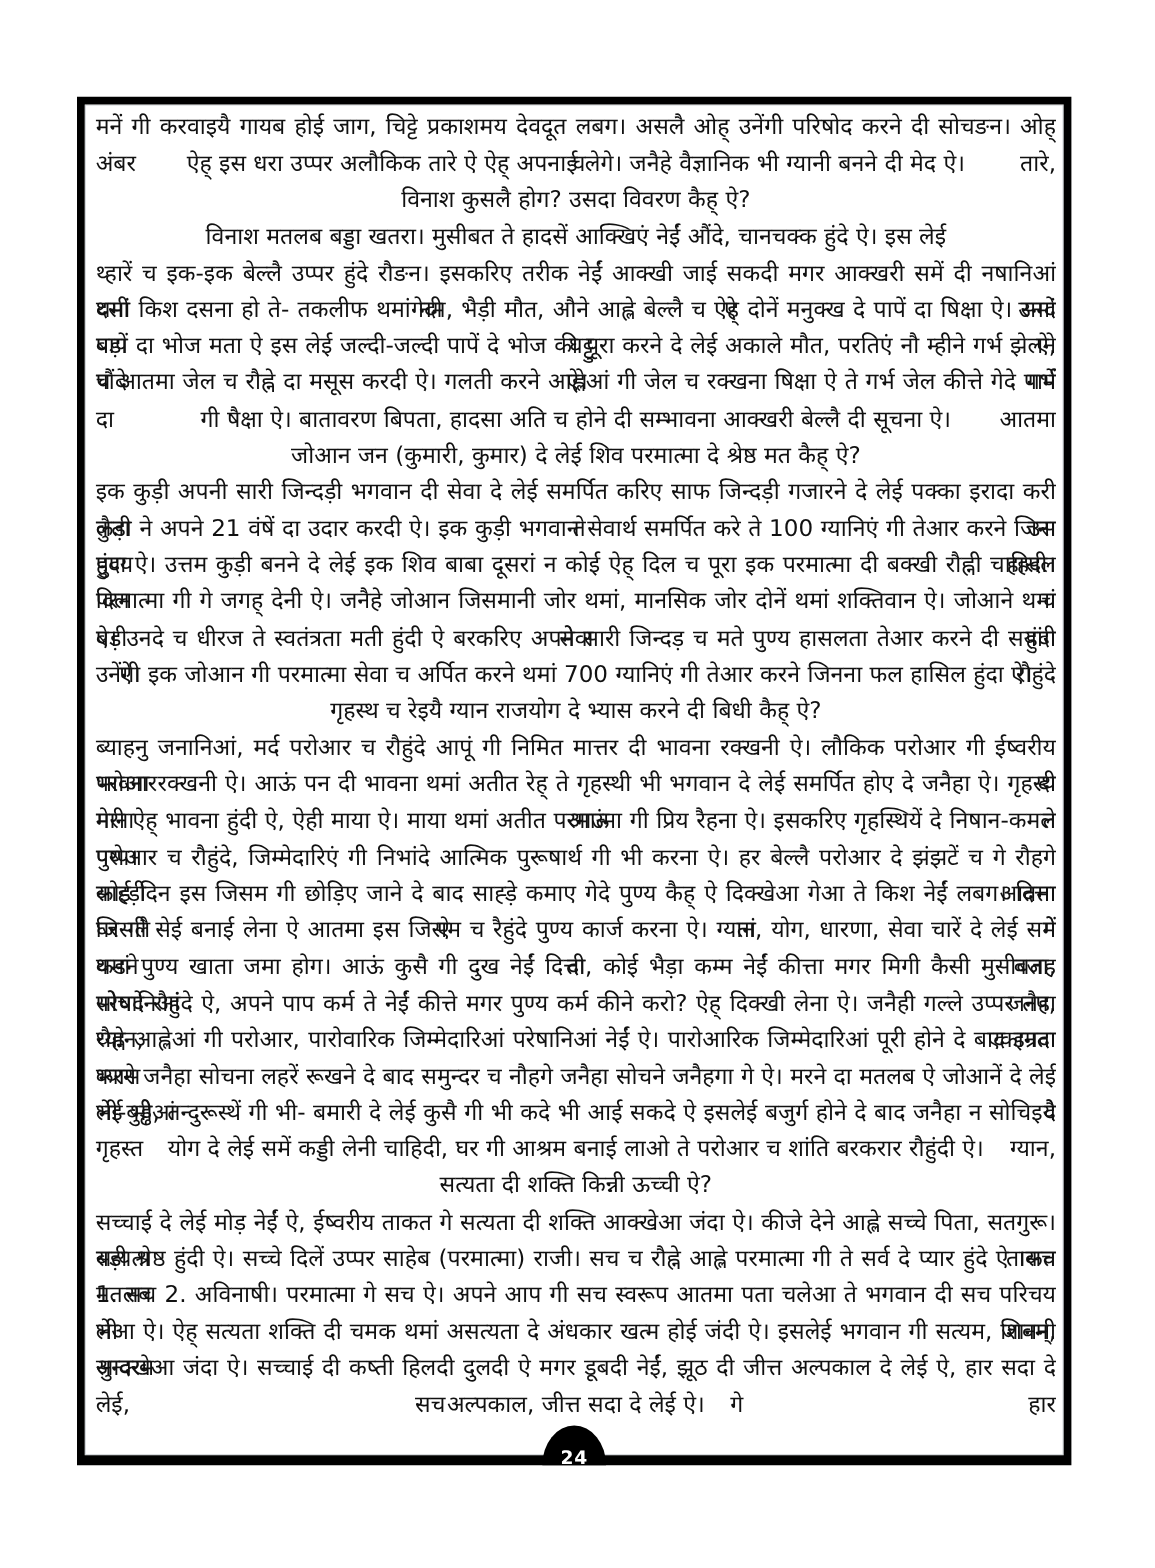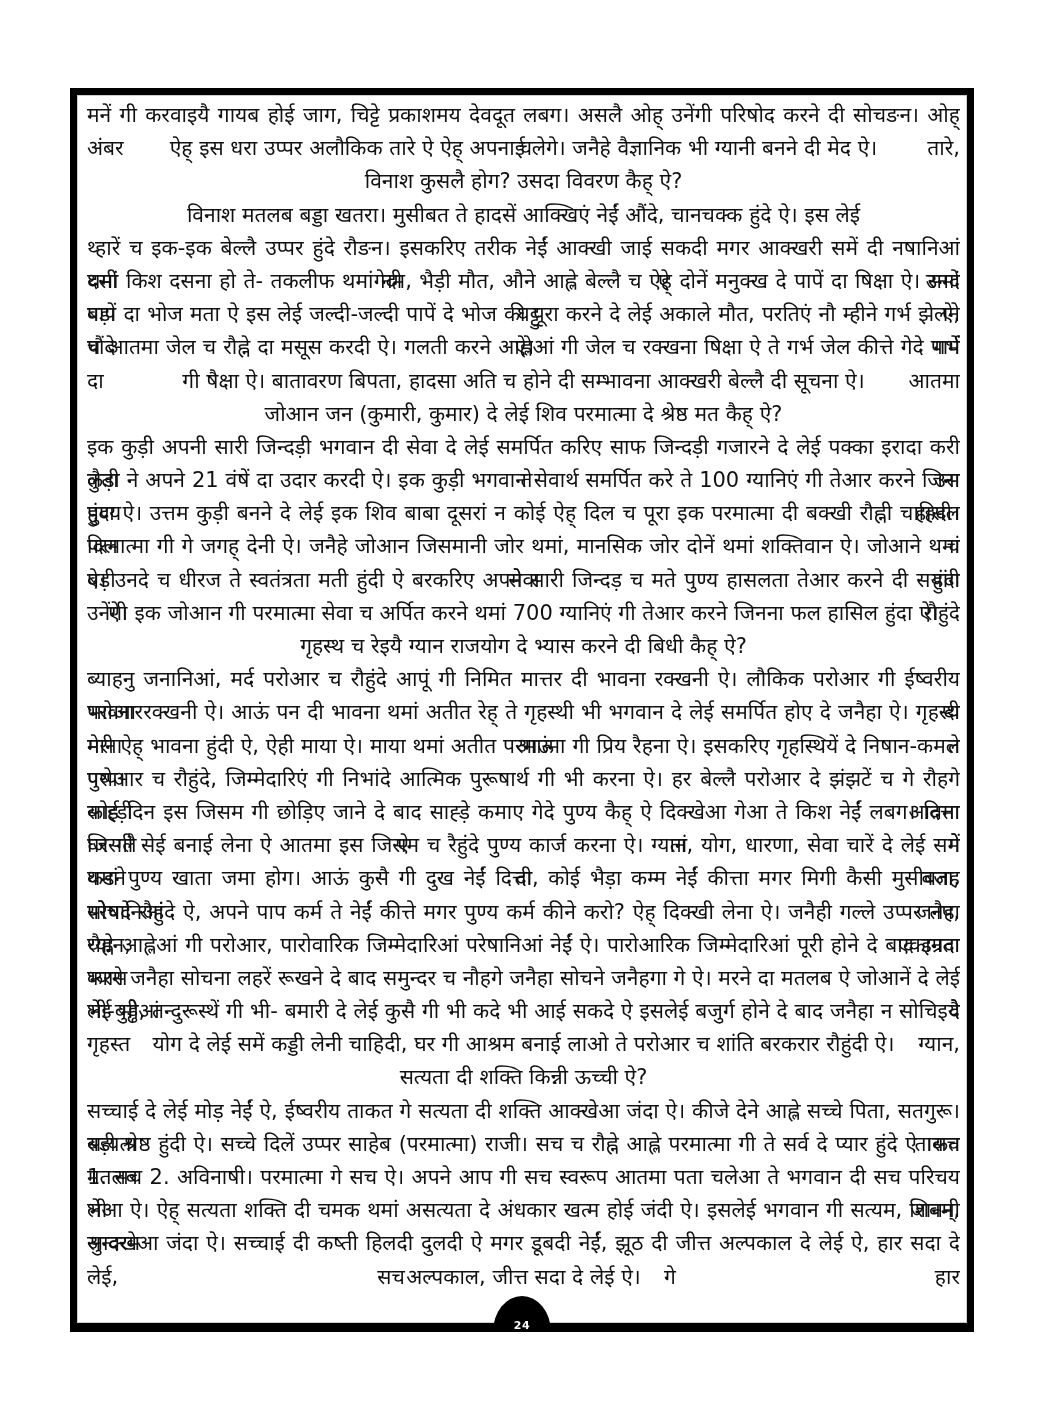--- a/index.html
+++ b/index.html
@@ -56,21 +56,21 @@
     transform:translateX(-50%);
     width:58px;height:36px;
     background:var(--frame);
     border-radius:50% 50% 0 0 / 100% 100% 0 0;
     display:flex;
     align-items:center;
     justify-content:center;
   }
   .page-badge span{
     color:var(--badge_text);
-    font-size:11px;
+    font-size:17px;
     font-weight:bold;
     letter-spacing:0.5px;
     padding-top:2px;
     font-family:"DejaVu Sans","Liberation Sans",sans-serif;
     margin-top:21px;
   }
 </style>
 </head>
 <body>
 

